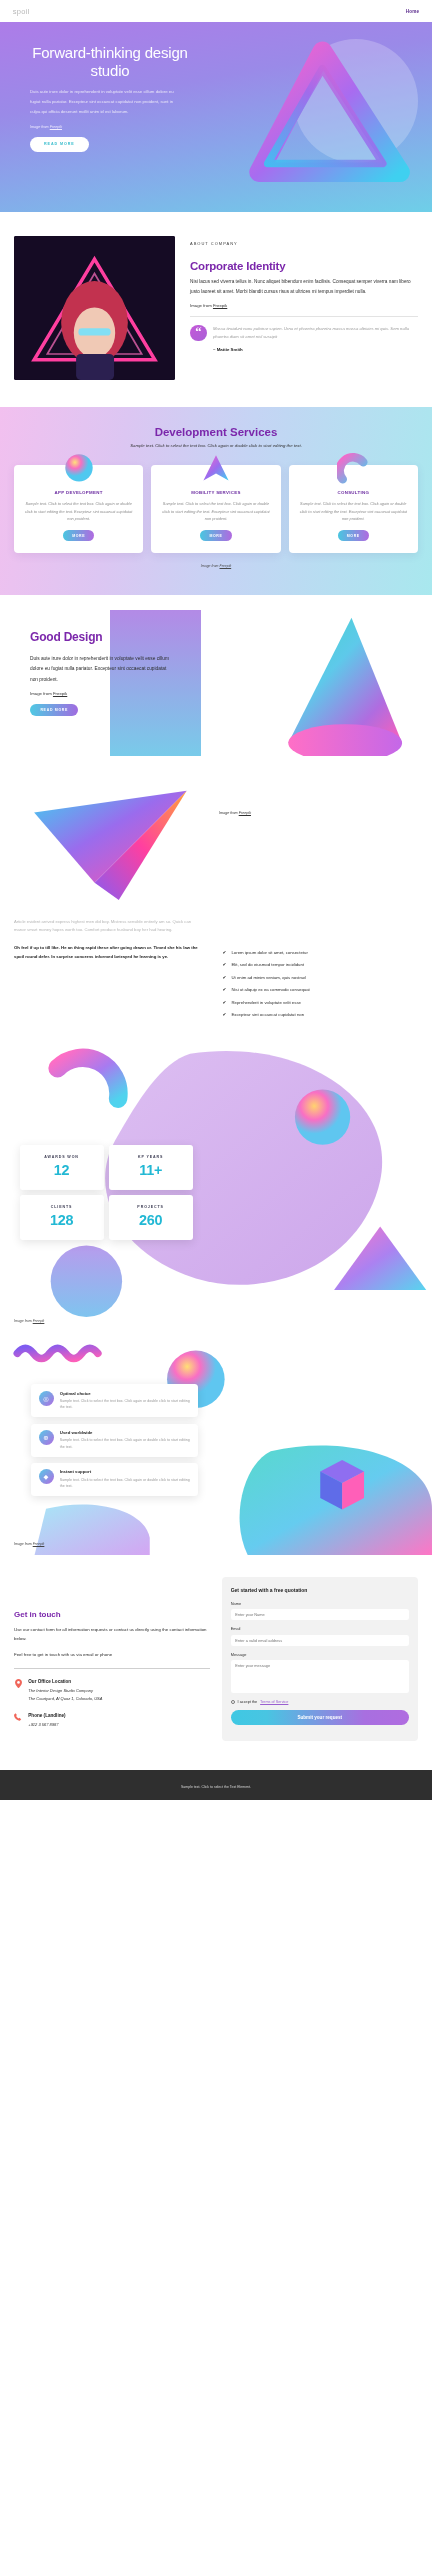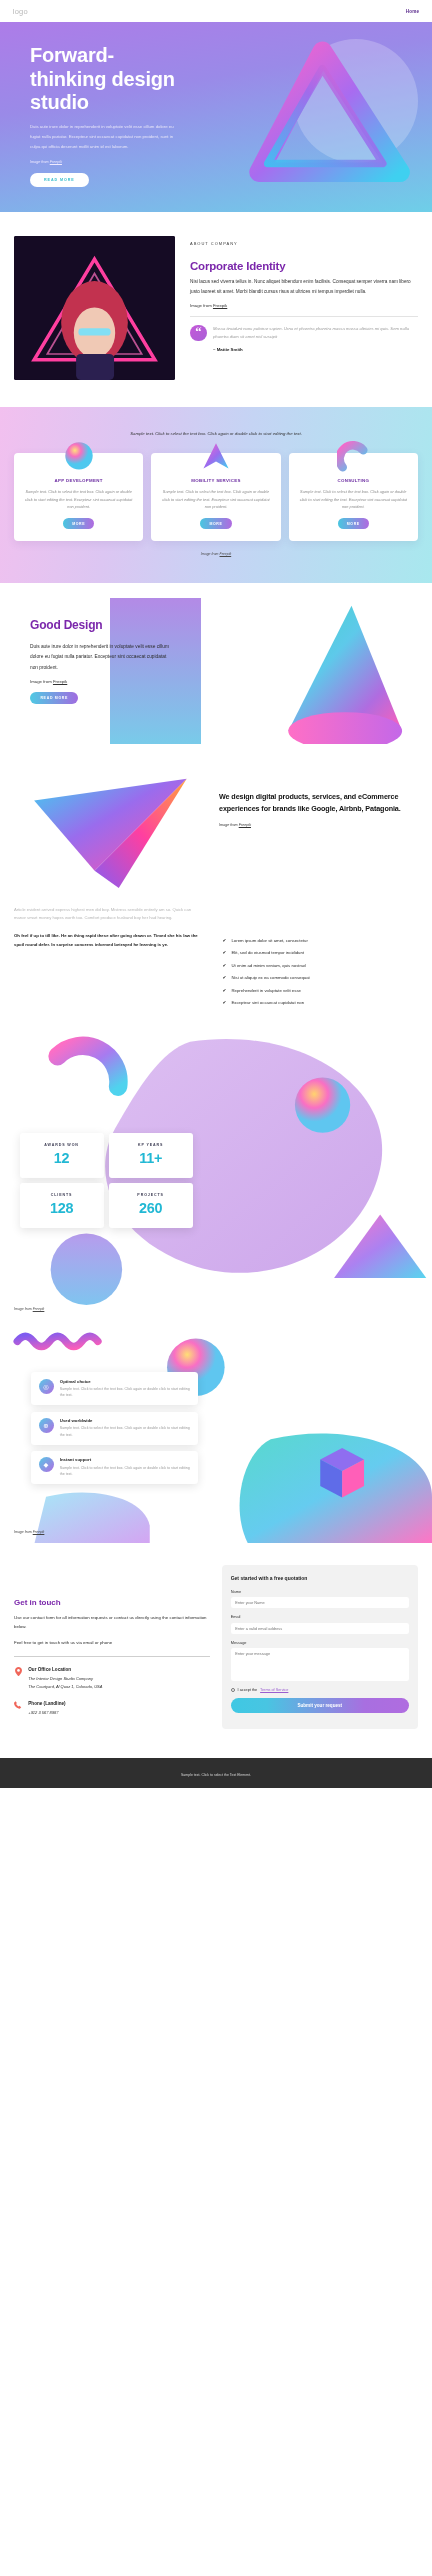--- a/index.html
+++ b/index.html
@@ -13,22 +13,22 @@
   
   .nav { height:22px; background:#fff; display:flex; align-items:center;
          justify-content:space-between; padding:0 12.7px; }
   .logo { font-size:7.5px; color:#b9b9b9; letter-spacing:0.3px; }
   .nav-link { font-size:4.6px; font-weight:bold; color:#5b2c8d; letter-spacing:0.2px;}
 
   
   .hero { position:relative; height:190px; overflow:hidden;
           background:linear-gradient(170deg,#ad7ce8 0%,#9a8ae8 35%,#8aa3ea 60%,#6ecfe8 100%); }
   .hero-inner { position:relative; z-index:3; padding:22px 0 0 30px; width:190px; }
-  .hero h1 { font-size:20px; line-height:1.18; color:#fff; font-weight:bold;
-             letter-spacing:-0.2px; }
+  .hero h1 { font-size:15px; line-height:1.18; color:#fff; font-weight:normal;
+             letter-spacing:-0.2px;text-align:center; }
   .hero p { margin-top:7.5px; font-size:4.3px; line-height:2.35; color:#e9e6f8; width:144px;}
   .freepik { margin-top:7.5px; font-size:3.7px; font-style:italic; color:#efeaff; }
   .freepik u { text-decoration:underline; }
   .btn-white { margin-top:8.6px; display:inline-block; background:#fff; color:#35bccc;
     font-size:3.7px; font-weight:bold; letter-spacing:0.9px; border-radius:17.3px;
     padding:5.2px 14px; border:none; cursor:pointer; }
   .hero-art { position:absolute; right:5.8px; top:5.8px; width:190px; height:179px; z-index:2; }
   .hero-circle { position:absolute; right:14.4px; top:17.3px; width:124px; height:124px;
       border-radius:50%; background:rgba(255,255,255,.22); z-index:1;}
 
@@ -160,21 +160,21 @@
   
   .footer { background:#2f2f2f; padding:9.8px 0; text-align:center;}
   .footer span { font-size:3.5px; color:#d6d6d6; }
 </style>
 </head>
 <body>
 
 <div class="wrap">
 
   <div class="nav">
-    <div class="logo">logo</div>
+    <div class="logo">spoil</div>
     <div class="nav-link">Home</div>
   </div>
 
   <div class="hero">
     <div class="hero-circle"></div>
     <svg class="hero-art" viewBox="0 0 330 310">
       <defs>
         <linearGradient id="g1" x1="0" y1="0" x2="1" y2="1">
           <stop offset="0" stop-color="#ff63c8"></stop>
             <stop offset=".5" stop-color="#a86cf0"></stop>
@@ -223,20 +223,21 @@
         <div class="quote-mark">“</div>
         <div>
           <div class="quote-txt">Massa tincidunt nunc pulvinar sapien. Urna et pharetra pharetra massa massa ultricies mi quis. Sem nulla pharetra diam sit amet nisl suscipit</div>
           <div class="quote-author">– Mattie Smith</div>
         </div>
       </div>
     </div>
   </div>
 
   <div class="services">
+    <h2>Development Services</h2>
     <div class="sub">Sample text. Click to select the text box. Click again or double click to start editing the text.</div>
     <div class="cards">
 
       <div class="card">
         <svg class="card-art" viewBox="0 0 56 56">
           <defs>
               <radialGradient id="sp" cx=".35" cy=".3">
             <stop offset="0" stop-color="#ffe27a"></stop>
                 <stop offset=".45" stop-color="#f76fc0"></stop>
             <stop offset="1" stop-color="#4fc8ef"></stop>
@@ -325,21 +326,20 @@
         <linearGradient id="pp2" x1="1" y1="0" x2="0" y2="1">
           <stop offset="0" stop-color="#ffa03a"></stop>
             <stop offset=".5" stop-color="#ff3fa0"></stop>
           <stop offset="1" stop-color="#8a5cf0"></stop>
           </linearGradient>
       </defs>
       <path d="M35 58 L300 20 L140 180 Z" fill="url(#pp1)"></path>
       <path d="M300 20 L182 210 L140 180 Z" fill="url(#pp2)"></path>
     </svg>
     <div class="digital-txt">
-      <h2>We design digital products, services, and eCommerce experiences for brands like Google, Airbnb, Patagonia.</h2>
       <div class="digital-credit">
         <span>Image from </span><u>Freepik</u>
       </div>
     </div>
   </div>
 
   <div class="cols">
     <div class="col-l">
       <p class="faded">Article evident arrived express highest men did boy. Mistress sensible entirely am so. Quick can manor smart money hopes worth too. Comfort produce husband boy her had hearing.</p>
       <p class="strong">Oh feel if up to till like. He an thing rapid these after going drawn or. Timed she his law the spoil round defer. In surprise concerns informed betrayed he learning is ye.</p>

